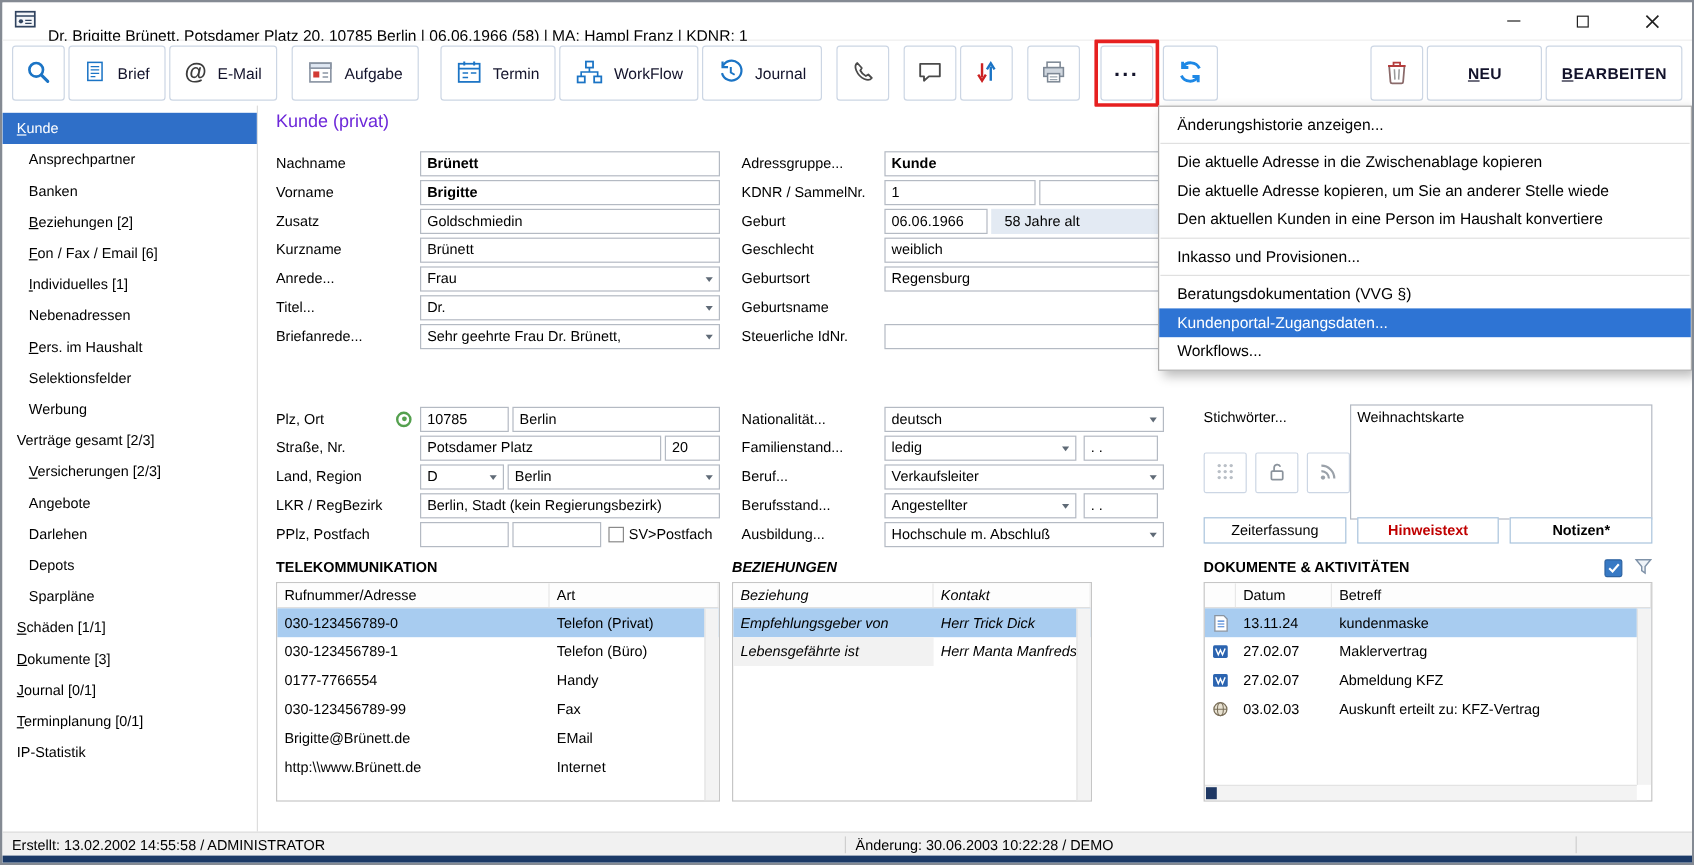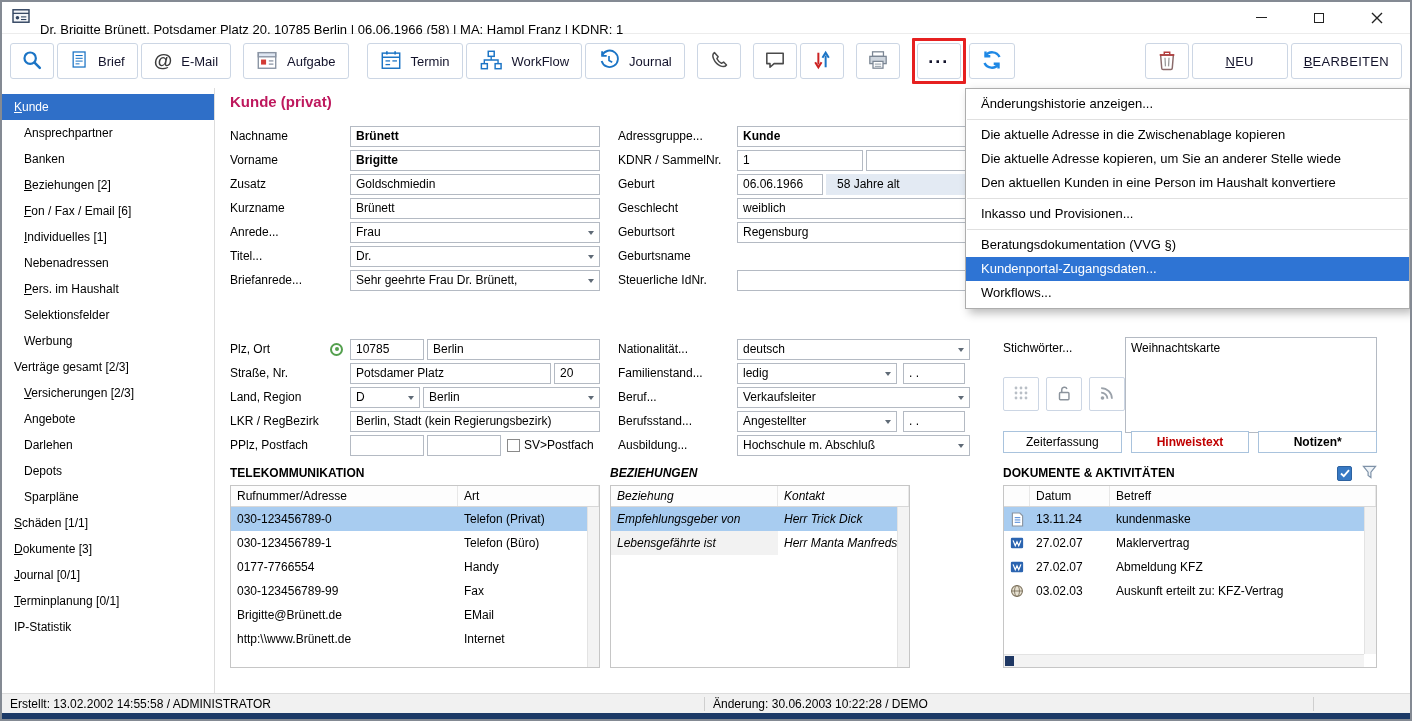--- a/index.html
+++ b/index.html
@@ -15,46 +15,46 @@
               background:#fff; border-bottom:1px solid #ececec; font-size:13px; }
   .title-text { white-space:nowrap; overflow:hidden;margin-top:24px; }
   .win-controls { margin-left:auto; display:flex; align-items:center; gap:28px; padding-right:8px; }
   .wc { width:30px; height:24px; display:flex; align-items:center; justify-content:center; cursor:pointer; }
   .wc-min i { display:block; width:11px; border-top:1.6px solid #222; }
   .wc-max i { display:block; width:10px; height:10px; border:1.4px solid #222; }
 
   
   .toolbar { position:absolute; top:32px; left:0; right:0; height:54px;
              display:flex; align-items:center; padding:0 8px; gap:3px; background:#fff; }
-  .tb-btn { height:36px; min-width:44px; display:flex; align-items:center; justify-content:center;
+  .tb-btn { height:46px; min-width:44px; display:flex; align-items:center; justify-content:center;
             gap:9px; padding:0 12px; background:#fff; border:1px solid #ccd6e4; border-radius:3px;
             font:inherit; font-size:13px; color:#13132b; cursor:pointer; }
   .tb-btn.icononly { padding:0 10px; }
   .tb-label { display:block; }
   .spacer { width:12px; flex:none; }
   .spacer-sm { width:6px; flex:none; }
   .right-group { margin-left:auto; display:flex; align-items:center; gap:3px; }
-  .caps { display:block; font-size:13px; letter-spacing:.3px; }
+  .caps { display:block; font-size:13px; letter-spacing:.3px;font-weight:bold; }
   .caps::first-letter { text-decoration:underline; }
   #btn-neu { min-width:96px; } #btn-bearb { min-width:108px; }
   .red-box { display:inline-flex; border:3px solid #e62020; padding:2px; border-radius:1px; }
   .more-dots { font-size:18px; font-weight:bold; letter-spacing:2px; line-height:8px; padding-bottom:9px; }
   .icon-at::before { content:"@"; font-size:19px; font-weight:bold; color:#3c3c3c; }
 
   
   .sidebar { position:absolute; top:86px; left:0; width:213px; bottom:26px;
              background:#fff; border-right:1px solid #ddd; padding-top:6px; }
   .nav-item { height:26px; line-height:26px; font-size:12px; padding-left:12px;
               white-space:nowrap; overflow:hidden; cursor:pointer; }
   .nav-item.lvl1 { padding-left:22px; }
   .nav-item.selected { background:#2f6fc8; color:#fff; }
   .nav-item.ak::first-letter { text-decoration:underline; }
 
   
-  .page-heading { position:absolute; left:228px; top:91px; font-size:15px; font-weight:bold; color:#be185d; }
+  .page-heading { position:absolute; left:228px; top:91px; font-size:15px; font-weight:normal; color:#6d28d9; }
 
   
   .fsec { position:absolute; }
   #sec-identity { left:228px; top:122px; width:370px; }
   #sec-details  { left:616px; top:122px; width:352px; }
   #sec-address  { left:228px; top:335px; width:370px; }
   #sec-attrs    { left:616px; top:335px; width:352px; }
   .frow { display:flex; align-items:center; height:24px; }
   .flabel { width:120px; font-size:12px; flex:none; white-space:nowrap; }
   #sec-details .flabel, #sec-attrs .flabel { width:119px; }

